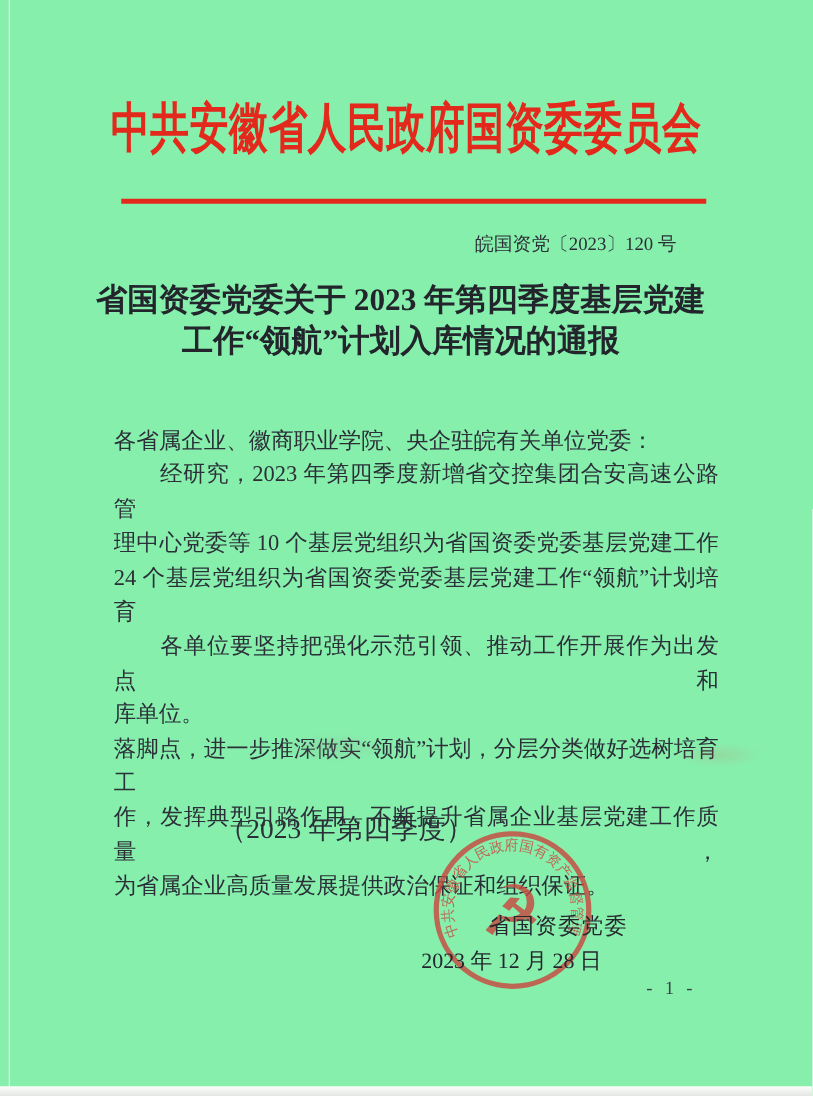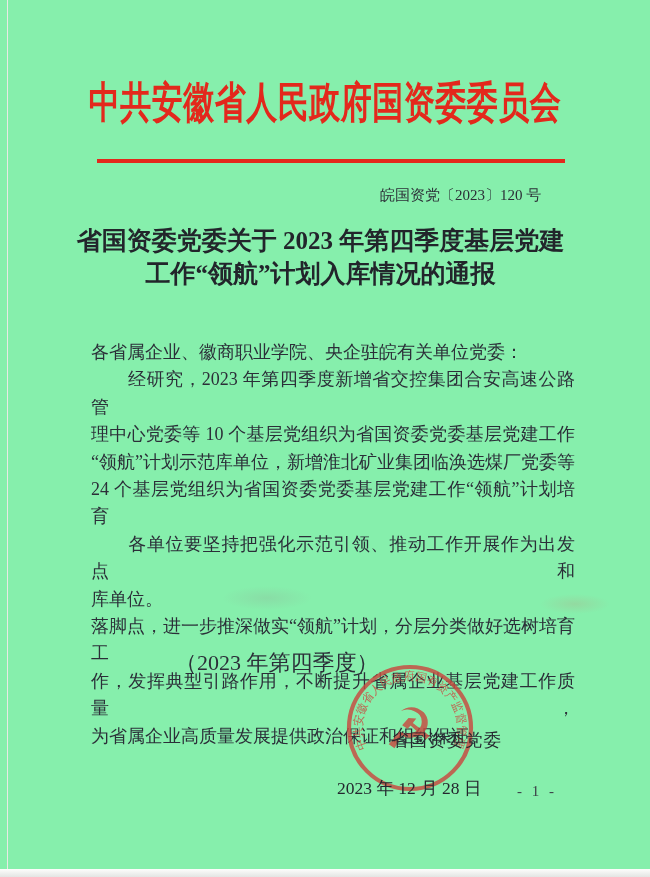--- a/index.html
+++ b/index.html
@@ -50,21 +50,21 @@
   .attachment-2 {
     position: absolute; left: 175px; top: 648px;
     font-size: 22px; color: #2b2f38; white-space: nowrap;
   }
   .seal { position: absolute; left: 336px; top: 654px; z-index: 1; }
   .signature {
     position: absolute; left: 351px; top: 728px; z-index: 2;
     font-size: 17.5px; color: #24272e; letter-spacing: 1px; white-space: nowrap; margin-left: 40px;
   }
   .sign-date {
-    position: absolute; left: 337px; top: 776px; z-index: 2;
+    position: absolute; left: 337px; top: 756px; z-index: 2;
     font-size: 17.5px; color: #24272e; white-space: nowrap;
   }
   .page-number {
     position: absolute; left: 517px; top: 783px;
     font-size: 15px; letter-spacing: 3px; color: #3c4048; white-space: nowrap;
   }
   .smudge-gray {
     position: absolute; left: 222px; top: 586px; width: 90px; height: 24px;
     background: radial-gradient(closest-side, rgba(150,140,138,0.18), rgba(150,140,138,0));
   }
@@ -89,21 +89,20 @@
 
   <div class="doc-title">
     <div>省国资委党委关于 2023 年第四季度基层党建</div>
     <div>工作“领航”计划入库情况的通报</div>
   </div>
 
   <div class="body-block">
     <div class="body-line">各省属企业、徽商职业学院、央企驻皖有关单位党委：</div>
     <div class="body-line j">　　经研究，2023 年第四季度新增省交控集团合安高速公路管</div>
     <div class="body-line j">理中心党委等 10 个基层党组织为省国资委党委基层党建工作</div>
-    <div class="body-line j">“领航”计划示范库单位，新增淮北矿业集团临涣选煤厂党委等</div>
     <div class="body-line j">24 个基层党组织为省国资委党委基层党建工作“领航”计划培育</div>
     <div class="body-line j">　　各单位要坚持把强化示范引领、推动工作开展作为出发点和</div>
     <div class="body-line">库单位。</div>
     <div class="body-line j">落脚点，进一步推深做实“领航”计划，分层分类做好选树培育工</div>
     <div class="body-line j">作，发挥典型引路作用，不断提升省属企业基层党建工作质量，</div>
     <div class="body-line">为省属企业高质量发展提供政治保证和组织保证。</div>
   </div>
 
   <div class="smudge-gray"></div>
   <div class="smudge-red"></div>

